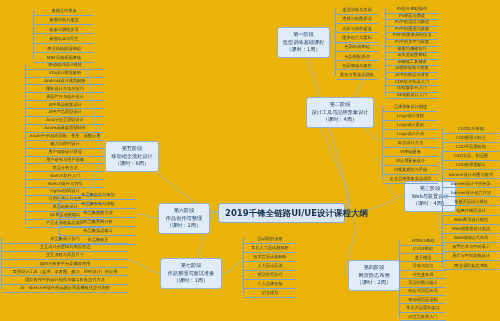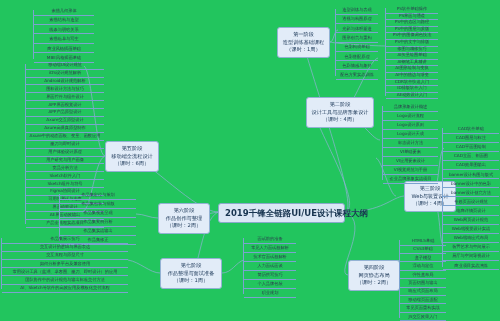--- a/index.html
+++ b/index.html
@@ -1,19 +1,19 @@
 <!DOCTYPE html>
 <html><head>
 <meta charset="utf-8">
 <style>
   html,body{margin:0;padding:0;background:#ffffff;}
   body{width:500px;height:321px;overflow:hidden;
        font-family:"DejaVu Sans","Liberation Sans",sans-serif;
        -webkit-font-smoothing:none;}
-  #canvas{position:relative;width:500px;height:321px;background:#22c55e;}
+  #canvas{position:relative;width:500px;height:321px;background:#eab308;}
   svg#wires{position:absolute;left:0;top:0;width:500px;height:321px;}
 
   
   .node{position:absolute;box-sizing:border-box;white-space:nowrap;
         color:#1c2a3a;}
   
   .root{background:#dbe7f5;border:1px solid #8aa9cc;border-radius:3px;
         font-size:8.5px;font-weight:bold;color:#17334f;
         padding:4px 6px;line-height:1.2;text-align:center;}
   

